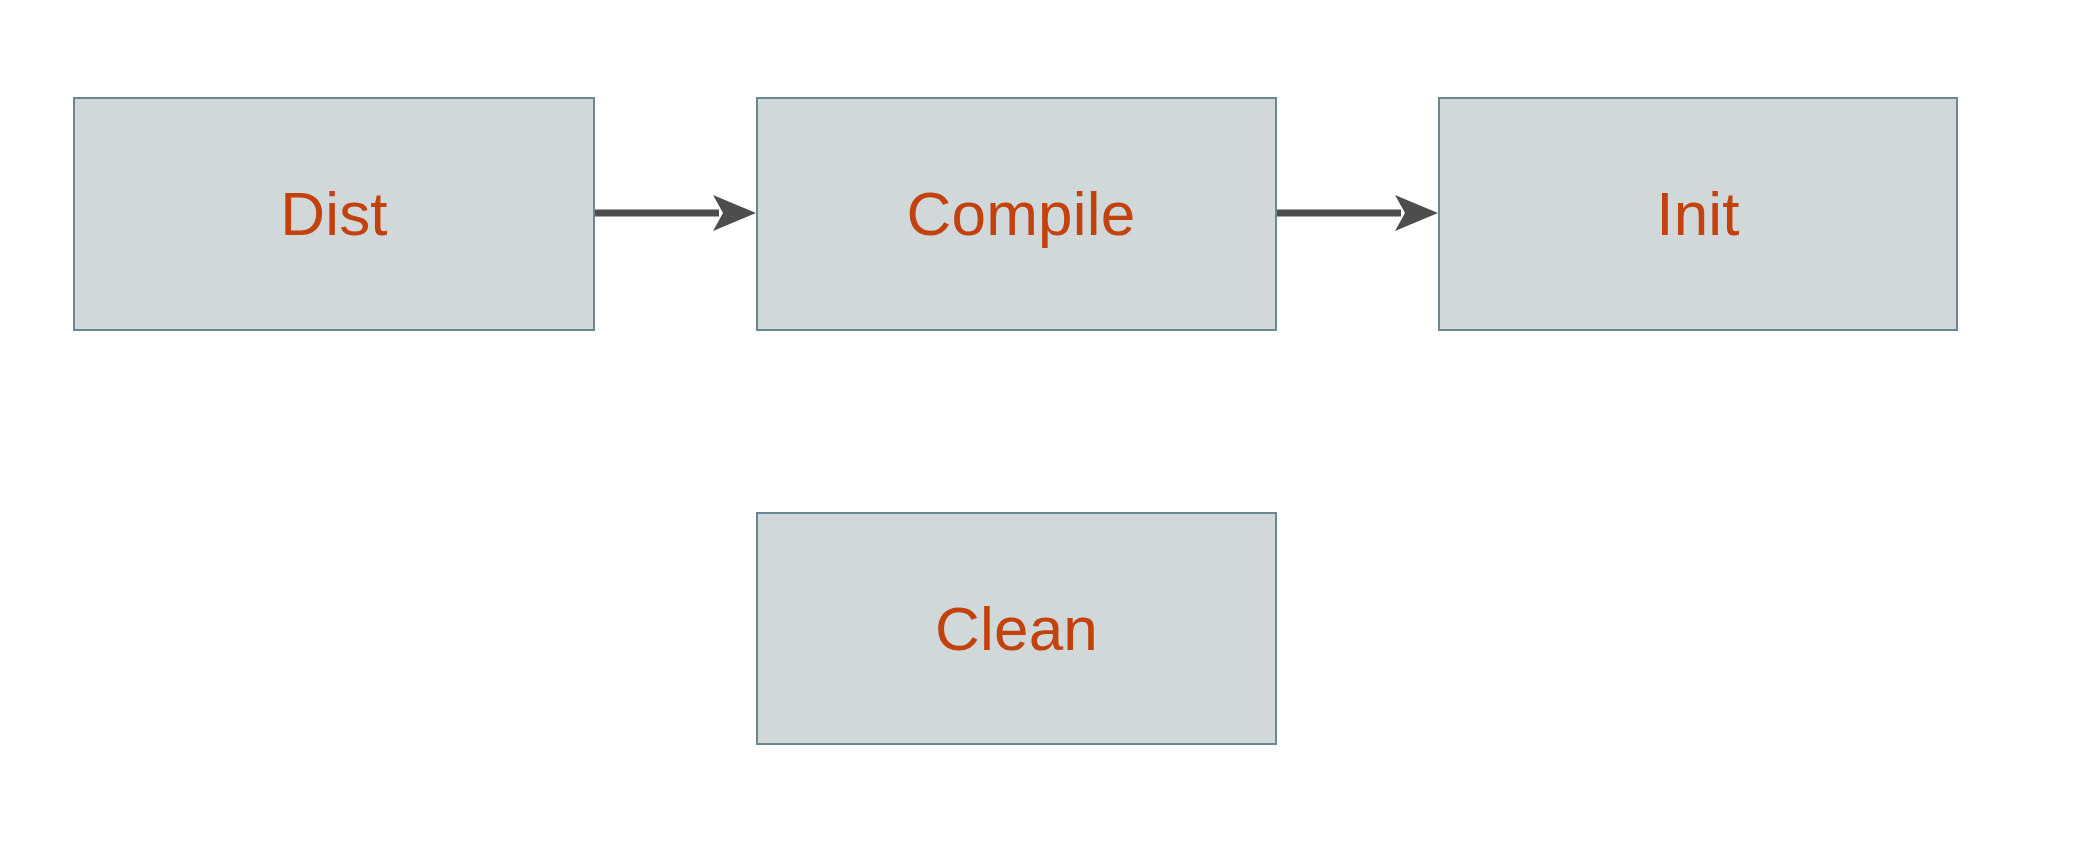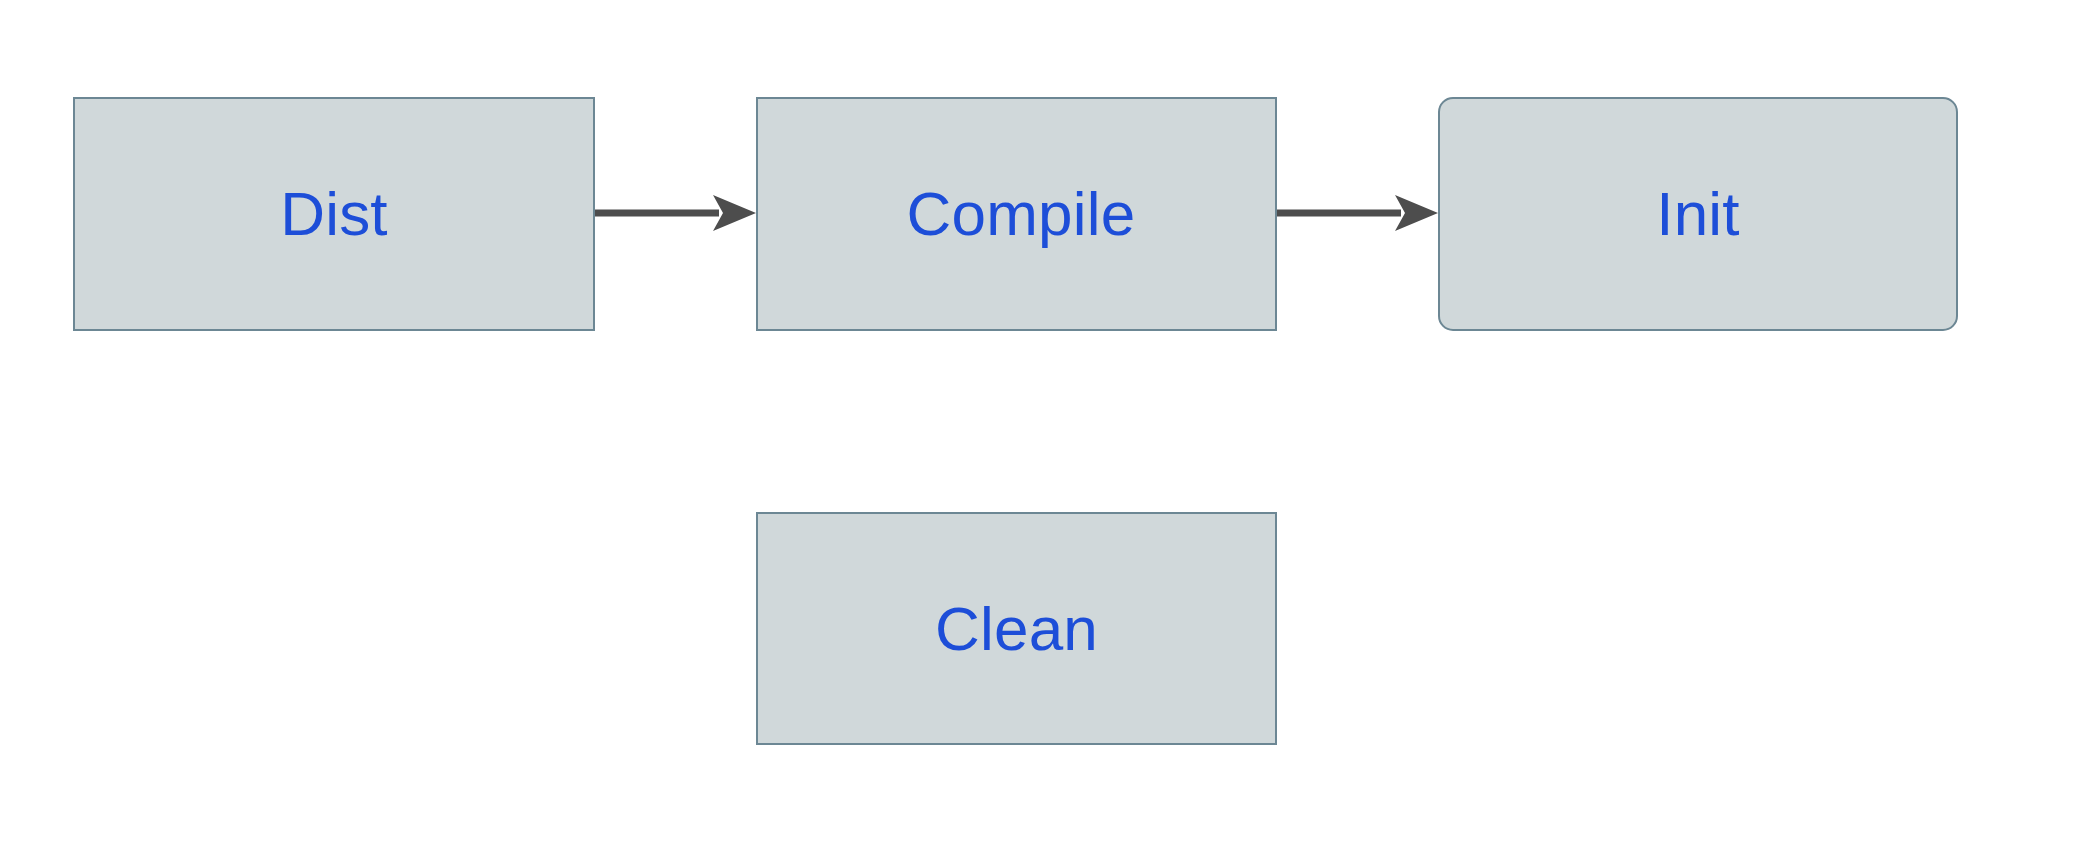--- a/index.html
+++ b/index.html
@@ -25,38 +25,38 @@
     border: 2px solid #6c8794;
     display: flex;
     align-items: center;
     justify-content: center;
   }
   .node-label {
     font-family: "Liberation Sans", sans-serif;
     font-size: 62px;
     line-height: 1;
     font-weight: 400;
-    color: #1d4ed8;
+    color: #c2410c;
     letter-spacing: 0.2px;
     white-space: nowrap;
     user-select: none;
   }
   .edge {
     position: absolute;
     overflow: visible;
   }
   .edge svg {
     display: block;
     overflow: visible;
   }
 
   
   #node-dist    { left: 73px;   top: 97px;  width: 522px; height: 234px; }
   #node-compile { left: 756px;  top: 97px;  width: 521px; height: 234px; padding-left: 9px; }
-  #node-init    { left: 1438px; top: 97px;  width: 520px; height: 234px; border-radius: 15px; }
+  #node-init    { left: 1438px; top: 97px;  width: 520px; height: 234px; }
   #node-clean   { left: 756px;  top: 512px; width: 521px; height: 233px; }
 
   
   #edge-dist-compile { left: 595px;  top: 193px; width: 162px; height: 40px; }
   #edge-compile-init { left: 1277px; top: 193px; width: 162px; height: 40px; }
 </style>
 </head>
 <body>
 
 <div id="canvas">

